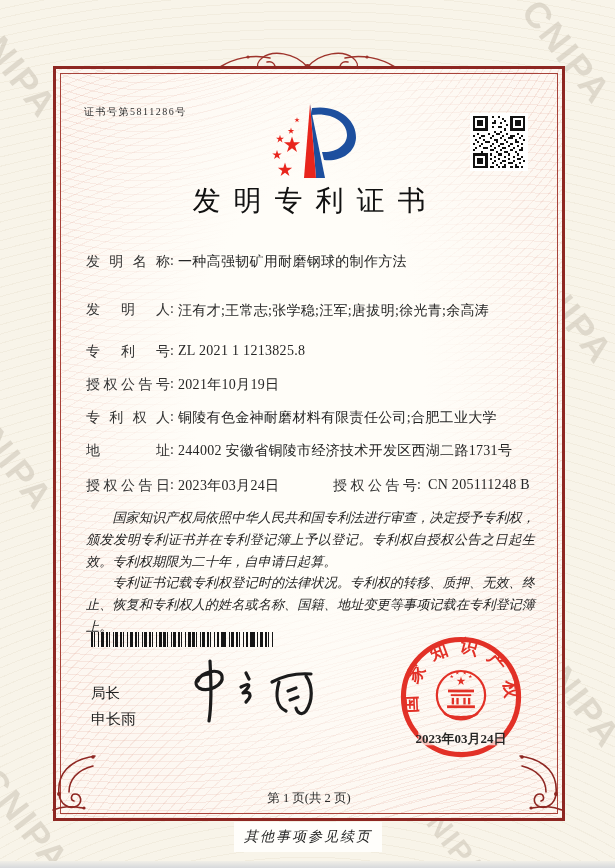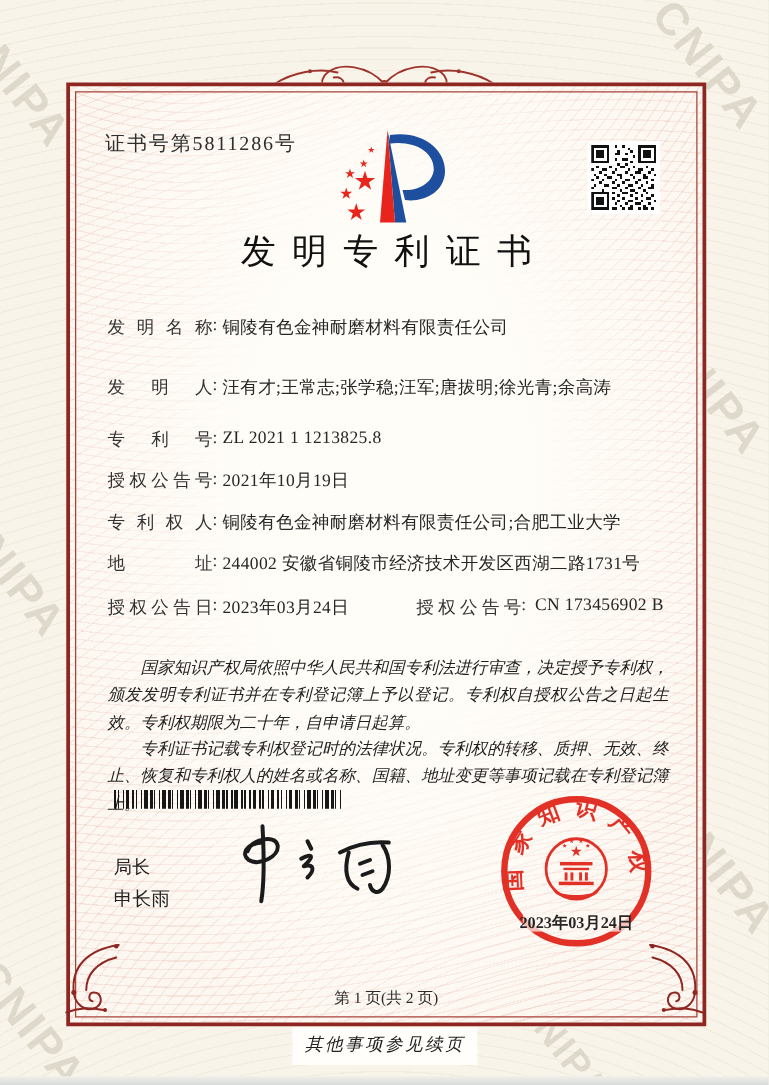--- a/index.html
+++ b/index.html
@@ -10,37 +10,37 @@
   .wm{position:absolute;font:700 36px "Liberation Sans", sans-serif;color:rgba(196,188,174,.48);
     transform:rotate(52deg);transform-origin:left top;letter-spacing:2px;pointer-events:none;}
   
   .cert{position:absolute;left:53px;top:66px;width:506px;height:749px;border:3px solid #8e2722;
     background-color:#fdf7f1;
     background-image:
       radial-gradient(ellipse at 50% 42%, #fffdf8 32%, rgba(255,253,248,0) 78%),
       repeating-radial-gradient(circle at 18% -30%, rgba(224,164,148,.22) 0 1px, transparent 1px 7px),
       repeating-radial-gradient(circle at 85% 135%, rgba(224,164,148,.20) 0 1px, transparent 1px 8px);}
   .cert-inner{position:absolute;inset:4px;border:1px solid #a8433a;pointer-events:none;}
-  .cert-no{position:absolute;left:28px;top:36px;font-size:16px;letter-spacing:1.5px;color:#2e2e2e;}
+  .cert-no{position:absolute;left:28px;top:36px;font-size:10px;letter-spacing:1.5px;color:#2e2e2e;}
   .logo{position:absolute;left:202px;top:27px;}
   .qr{position:absolute;left:414px;top:44px;background:#fff;padding:3px;}
   .title{position:absolute;left:0;top:113px;width:100%;text-align:center;font-size:28px;font-weight:400;
     letter-spacing:13px;text-indent:13px;color:#111;}
   
   .frow{position:absolute;left:30px;width:460px;font-size:14px;color:#262626;}
   .flabel{display:inline-block;width:84px;text-align:justify;text-align-last:justify;vertical-align:top;color:#333;}
   .fcolon{display:inline-block;width:8px;vertical-align:top;color:#333;}
   .fval{display:inline-block;vertical-align:top;max-width:360px;letter-spacing:.3px;}
   .fval .vline{line-height:20px;}
   .grant2-label{position:absolute;left:247px;top:0;}
   .grant2-colon{position:absolute;left:331px;top:0;}
   .grant2-val{position:absolute;left:342px;top:0;letter-spacing:.3px;}
   
   .notes{position:absolute;left:30px;top:438px;width:449px;font-size:13.2px;line-height:21.8px;
-    color:#1f1f1f;text-align:justify;font-style:italic;margin-top:16px;}
+    color:#1f1f1f;text-align:justify;font-style:italic;}
   .notes p{margin:0;text-indent:2em;}
   
   .barcode{position:absolute;left:35px;top:563px;width:183px;height:15px;
     background-image:repeating-linear-gradient(90deg,
       #161616 0px,#161616 2px,transparent 2px,transparent 3px,
       #161616 3px,#161616 4px,transparent 4px,transparent 7px,
       #161616 7px,#161616 8px,transparent 8px,transparent 9.5px,
       #161616 9.5px,#161616 12.5px,transparent 12.5px,transparent 14.5px);}
   .officer-title{position:absolute;left:35px;top:615px;font-size:14.5px;color:#222;}
   .officer-name{position:absolute;left:35px;top:641px;font-size:15px;color:#222;}
@@ -137,21 +137,21 @@
         <path d="M8 18h1v1H8zM10 19h1v1h-1zM12 18h2v1h-2zM15 19h1v1h-1zM17 18h1v1h-1zM19 19h1v1h-1zM21 18h1v1h-1zM23 19h1v1h-1z"></path>
         <path d="M8 20h1v1H8zM10 21h1v1h-1zM12 20h1v1h-1zM14 21h2v1h-2zM17 20h1v1h-1zM19 21h1v1h-1zM21 20h2v1h-2zM24 21h1v1h-1z"></path>
         <path d="M9 22h1v1H9zM11 23h1v1h-1zM13 22h1v1h-1zM15 23h1v1h-1zM17 22h2v1h-2zM20 23h1v1h-1zM22 22h1v1h-1z"></path>
         <path d="M8 24h2v1H8zM12 24h1v1h-1zM14 24h2v1h-2zM18 24h1v1h-1zM20 24h2v1h-2zM23 24h1v1h-1z"></path>
       </g>
     </svg>
 
     <div class="title">发明专利证书</div>
 
     <div class="frow" style="top:184px">
-      <span class="flabel">发 明 名 称</span><span class="fcolon">:</span><span class="fval">铜陵有色金神耐磨材料有限责任公司</span>
+      <span class="flabel">发 明 名 称</span><span class="fcolon">:</span><span class="fval">一种高强韧矿用耐磨钢球的制作方法</span>
     </div>
 
     <div class="frow" style="top:232px">
       <span class="flabel">发 明 人</span><span class="fcolon">:</span><span class="fval"><span class="vline" style="display:block">汪有才;王常志;张学稳;汪军;唐拔明;徐光青;余高涛</span></span>
     </div>
 
     <div class="frow" style="top:274px">
       <span class="flabel">专 利 号</span><span class="fcolon">:</span><span class="fval">ZL 2021 1 1213825.8</span>
     </div>
 
@@ -162,21 +162,21 @@
     <div class="frow" style="top:340px">
       <span class="flabel">专 利 权 人</span><span class="fcolon">:</span><span class="fval">铜陵有色金神耐磨材料有限责任公司;合肥工业大学</span>
     </div>
 
     <div class="frow" style="top:373px">
       <span class="flabel">地 址</span><span class="fcolon">:</span><span class="fval">244002 安徽省铜陵市经济技术开发区西湖二路1731号</span>
     </div>
 
     <div class="frow" style="top:408px">
       <span class="flabel">授权公告日</span><span class="fcolon">:</span><span class="fval">2023年03月24日</span>
-      <span class="grant2-label flabel">授权公告号</span><span class="grant2-colon fcolon">:</span><span class="grant2-val">CN 173456902 B</span>
+      <span class="grant2-label flabel">授权公告号</span><span class="grant2-colon fcolon">:</span><span class="grant2-val">CN 205111248 B</span>
     </div>
 
     <div class="notes">
       <p>国家知识产权局依照中华人民共和国专利法进行审查，决定授予专利权，颁发发明专利证书并在专利登记簿上予以登记。专利权自授权公告之日起生效。专利权期限为二十年，自申请日起算。</p>
       <p>专利证书记载专利权登记时的法律状况。专利权的转移、质押、无效、终止、恢复和专利权人的姓名或名称、国籍、地址变更等事项记载在专利登记簿上。</p>
     </div>
 
     <div class="barcode"></div>
 
     <div class="officer-title">局长</div>

